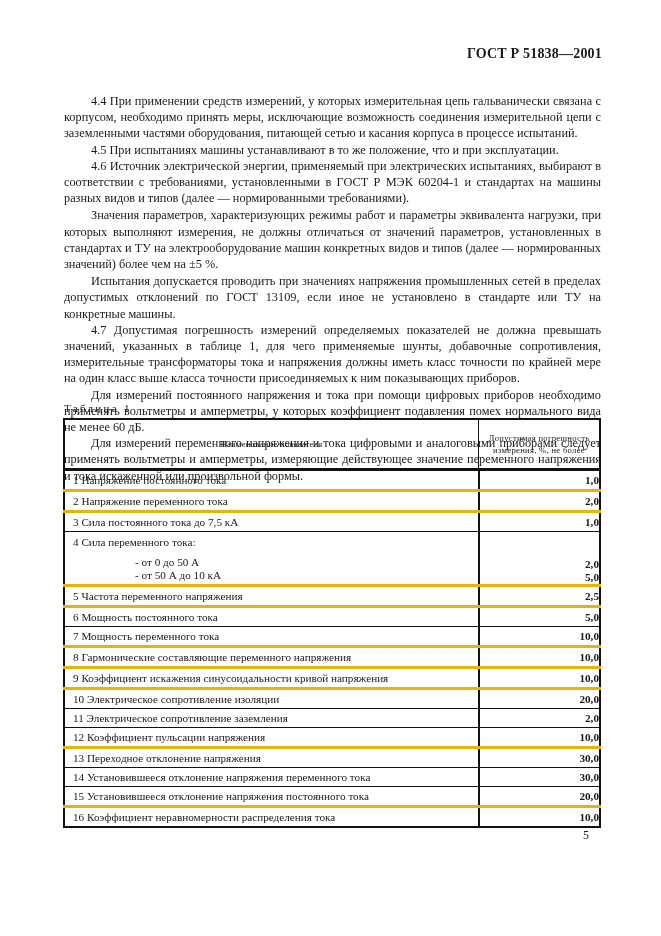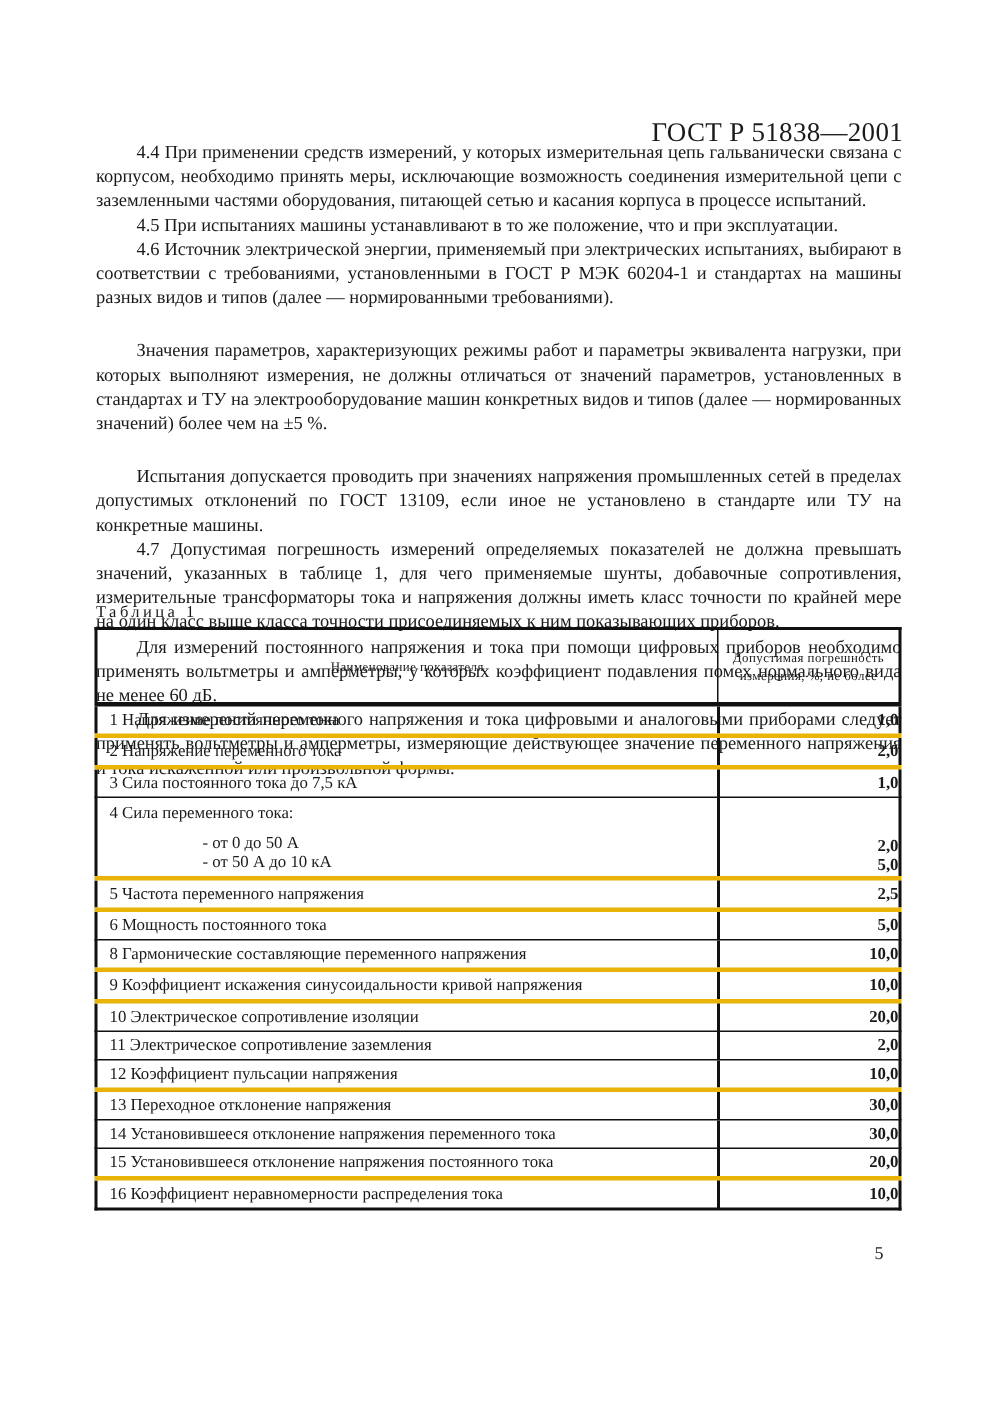--- a/index.html
+++ b/index.html
@@ -1,22 +1,22 @@
 <!DOCTYPE html>
 <html><head>
 <meta charset="utf-8">
 <style>
   html, body { margin:0; padding:0; background:#ffffff; }
   body { width:661px; height:936px; position:relative; overflow:hidden;
          font-family:"Liberation Serif", serif; color:#1a1a1a; }
-  .header-code { position:absolute; top:46px; right:59px; font-weight:normal; font-size:18px; letter-spacing:0.2px;margin-top:32px; }
+  .header-code { position:absolute; top:46px; right:59px; font-weight:bold; font-size:14px; letter-spacing:0.2px; }
   .body-text { position:absolute; left:64px; top:93px; width:537px; font-size:12.3px; line-height:16.2px; text-align:justify; }
   .body-text p { margin:0; }
   .body-text p.ind { text-indent:27px; }
-  .body-text p.gap { margin-top:19px; }
+  .body-text p.gap { margin-top:1px; }
   .table-caption { position:absolute; left:64px; top:402px; font-size:11px; letter-spacing:2.3px; }
   table.t1 { position:absolute; left:63px; top:418px; width:538px; border-collapse:collapse; font-size:11.2px; }
   table.t1 td, table.t1 th { border:1px solid #111; padding:0; }
   table.t1 { border:2px solid #111;padding-left:43px; }
   table.t1 th { font-weight:normal; font-size:8.6px; letter-spacing:0.3px; height:48px; border-bottom:3px solid #111; }
   table.t1 th.c2 { width:120px; line-height:12px; }
   table.t1 td.c1 { padding-left:8px; height:18px; border-right:2px solid #111; }
   table.t1 td.c2 { text-align:right;font-weight:bold; }
   table.t1 tr.thick td { border-bottom:3px solid #eab308; }
   .sub { padding-left:62px; line-height:13px; }
@@ -74,20 +74,24 @@
   </tr>
   <tr class="thick">
     <td class="c1">5  Частота переменного напряжения</td>
     <td class="c2">2,5</td>
   </tr>
   <tr>
     <td class="c1">6  Мощность постоянного тока</td>
     <td class="c2">5,0</td>
   </tr>
   <tr class="thick">
+    <td class="c1">7  Мощность переменного тока</td>
+    <td class="c2">10,0</td>
+  </tr>
+  <tr class="thick">
     <td class="c1">8  Гармонические составляющие переменного напряжения</td>
     <td class="c2">10,0</td>
   </tr>
   <tr class="thick">
     <td class="c1">9  Коэффициент искажения синусоидальности кривой напряжения</td>
     <td class="c2">10,0</td>
   </tr>
   <tr>
     <td class="c1">10  Электрическое сопротивление изоляции</td>
     <td class="c2">20,0</td>

